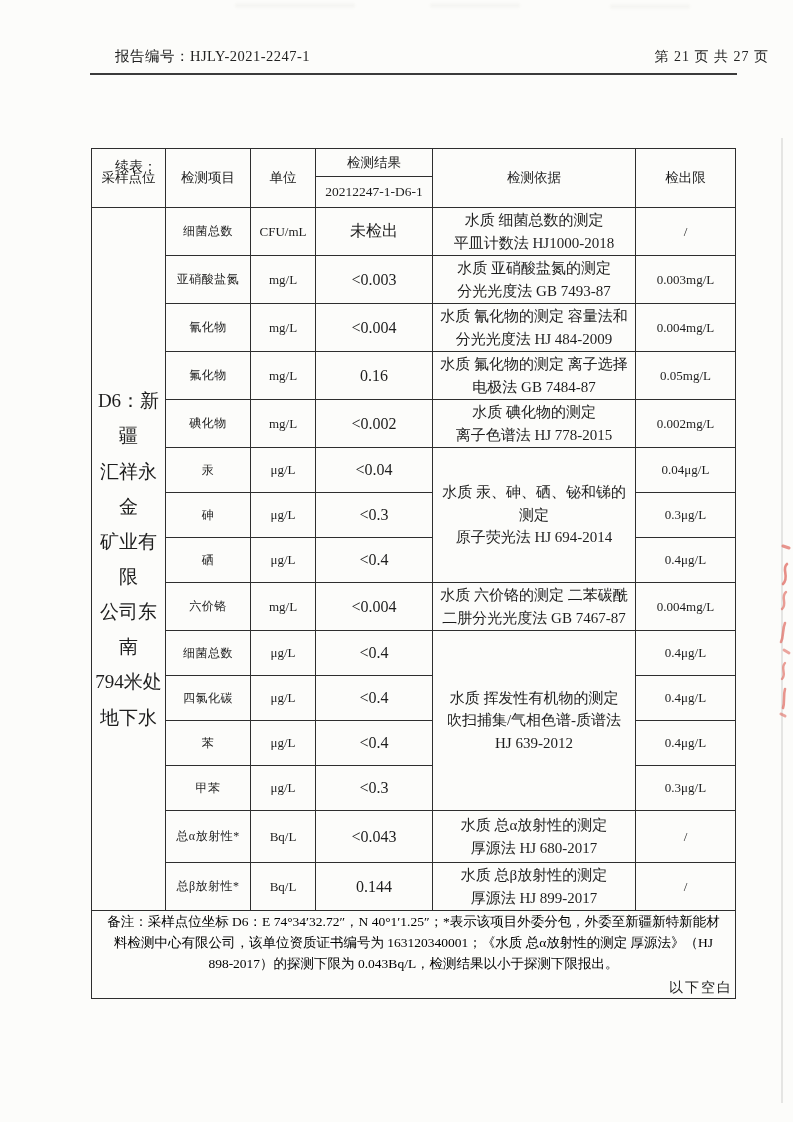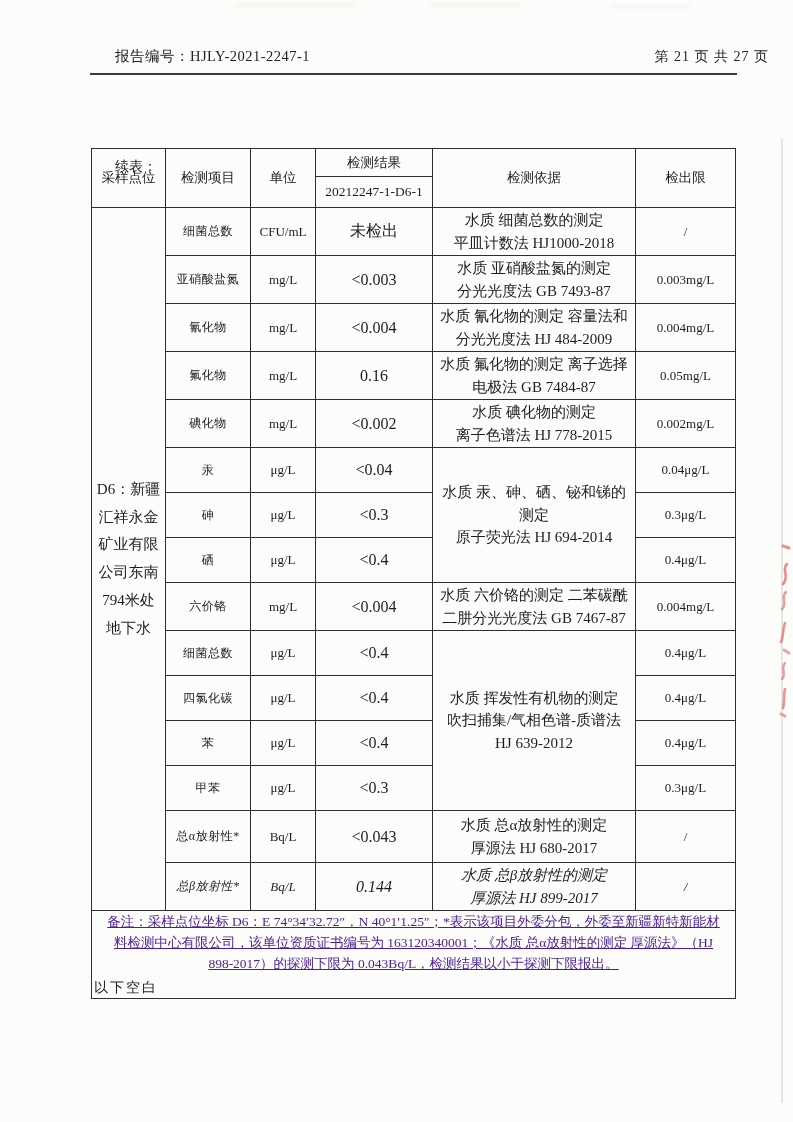--- a/index.html
+++ b/index.html
@@ -39,39 +39,39 @@
   table.results th,table.results td{
     border:1.6px solid #2e2e2e;
     text-align:center;vertical-align:middle;
     padding:1px 2px;font-weight:normal;
     overflow:hidden;
   }
   tr.h28{height:28px;}
   tr.h31{height:31px;}
   tr.r45{height:45px;}
   tr.r52{height:52px;}
-  tr.r46{height:46px;font-style:italic;}
+  tr.r46{height:46px;}
   .c-sample{
-    white-space:pre-line;line-height:1.85;font-size:15px;
+    white-space:pre-line;line-height:1.85;font-size:19px;
   }
   .c-basis{
     white-space:pre-line;line-height:1.5;font-size:15px;
   }
   .c-item{font-size:12px;letter-spacing:.5px;}
   .c-unit{font-size:13px;}
   .c-result{font-size:16px;}
   .c-limit{font-size:13px;}
   .note-cell{
     text-align:left;vertical-align:top;padding:6px 8px 4px 8px;
   }
   .note-text{
-    white-space:pre-line;font-size:13.5px;line-height:1.55;color:#4c1d95;text-decoration:underline;
+    white-space:pre-line;font-size:13.5px;line-height:1.55;color:#000000;
   }
   .note-blank{
-    text-align:left;font-size:14px;margin-top:4px;letter-spacing:2px;
+    text-align:right;font-size:14px;margin-top:4px;letter-spacing:2px;
   }
   
   .edge-shadow{
     position:absolute;left:781px;top:138px;width:2px;height:965px;
     background:rgba(110,110,110,.16);
   }
   .ghost{position:absolute;background:#9a9a90;opacity:.06;filter:blur(1px);}
   .g1{left:235px;top:3px;width:120px;height:5px;}
   .g2{left:430px;top:3px;width:90px;height:5px;}
   .g3{left:610px;top:4px;width:80px;height:5px;}

